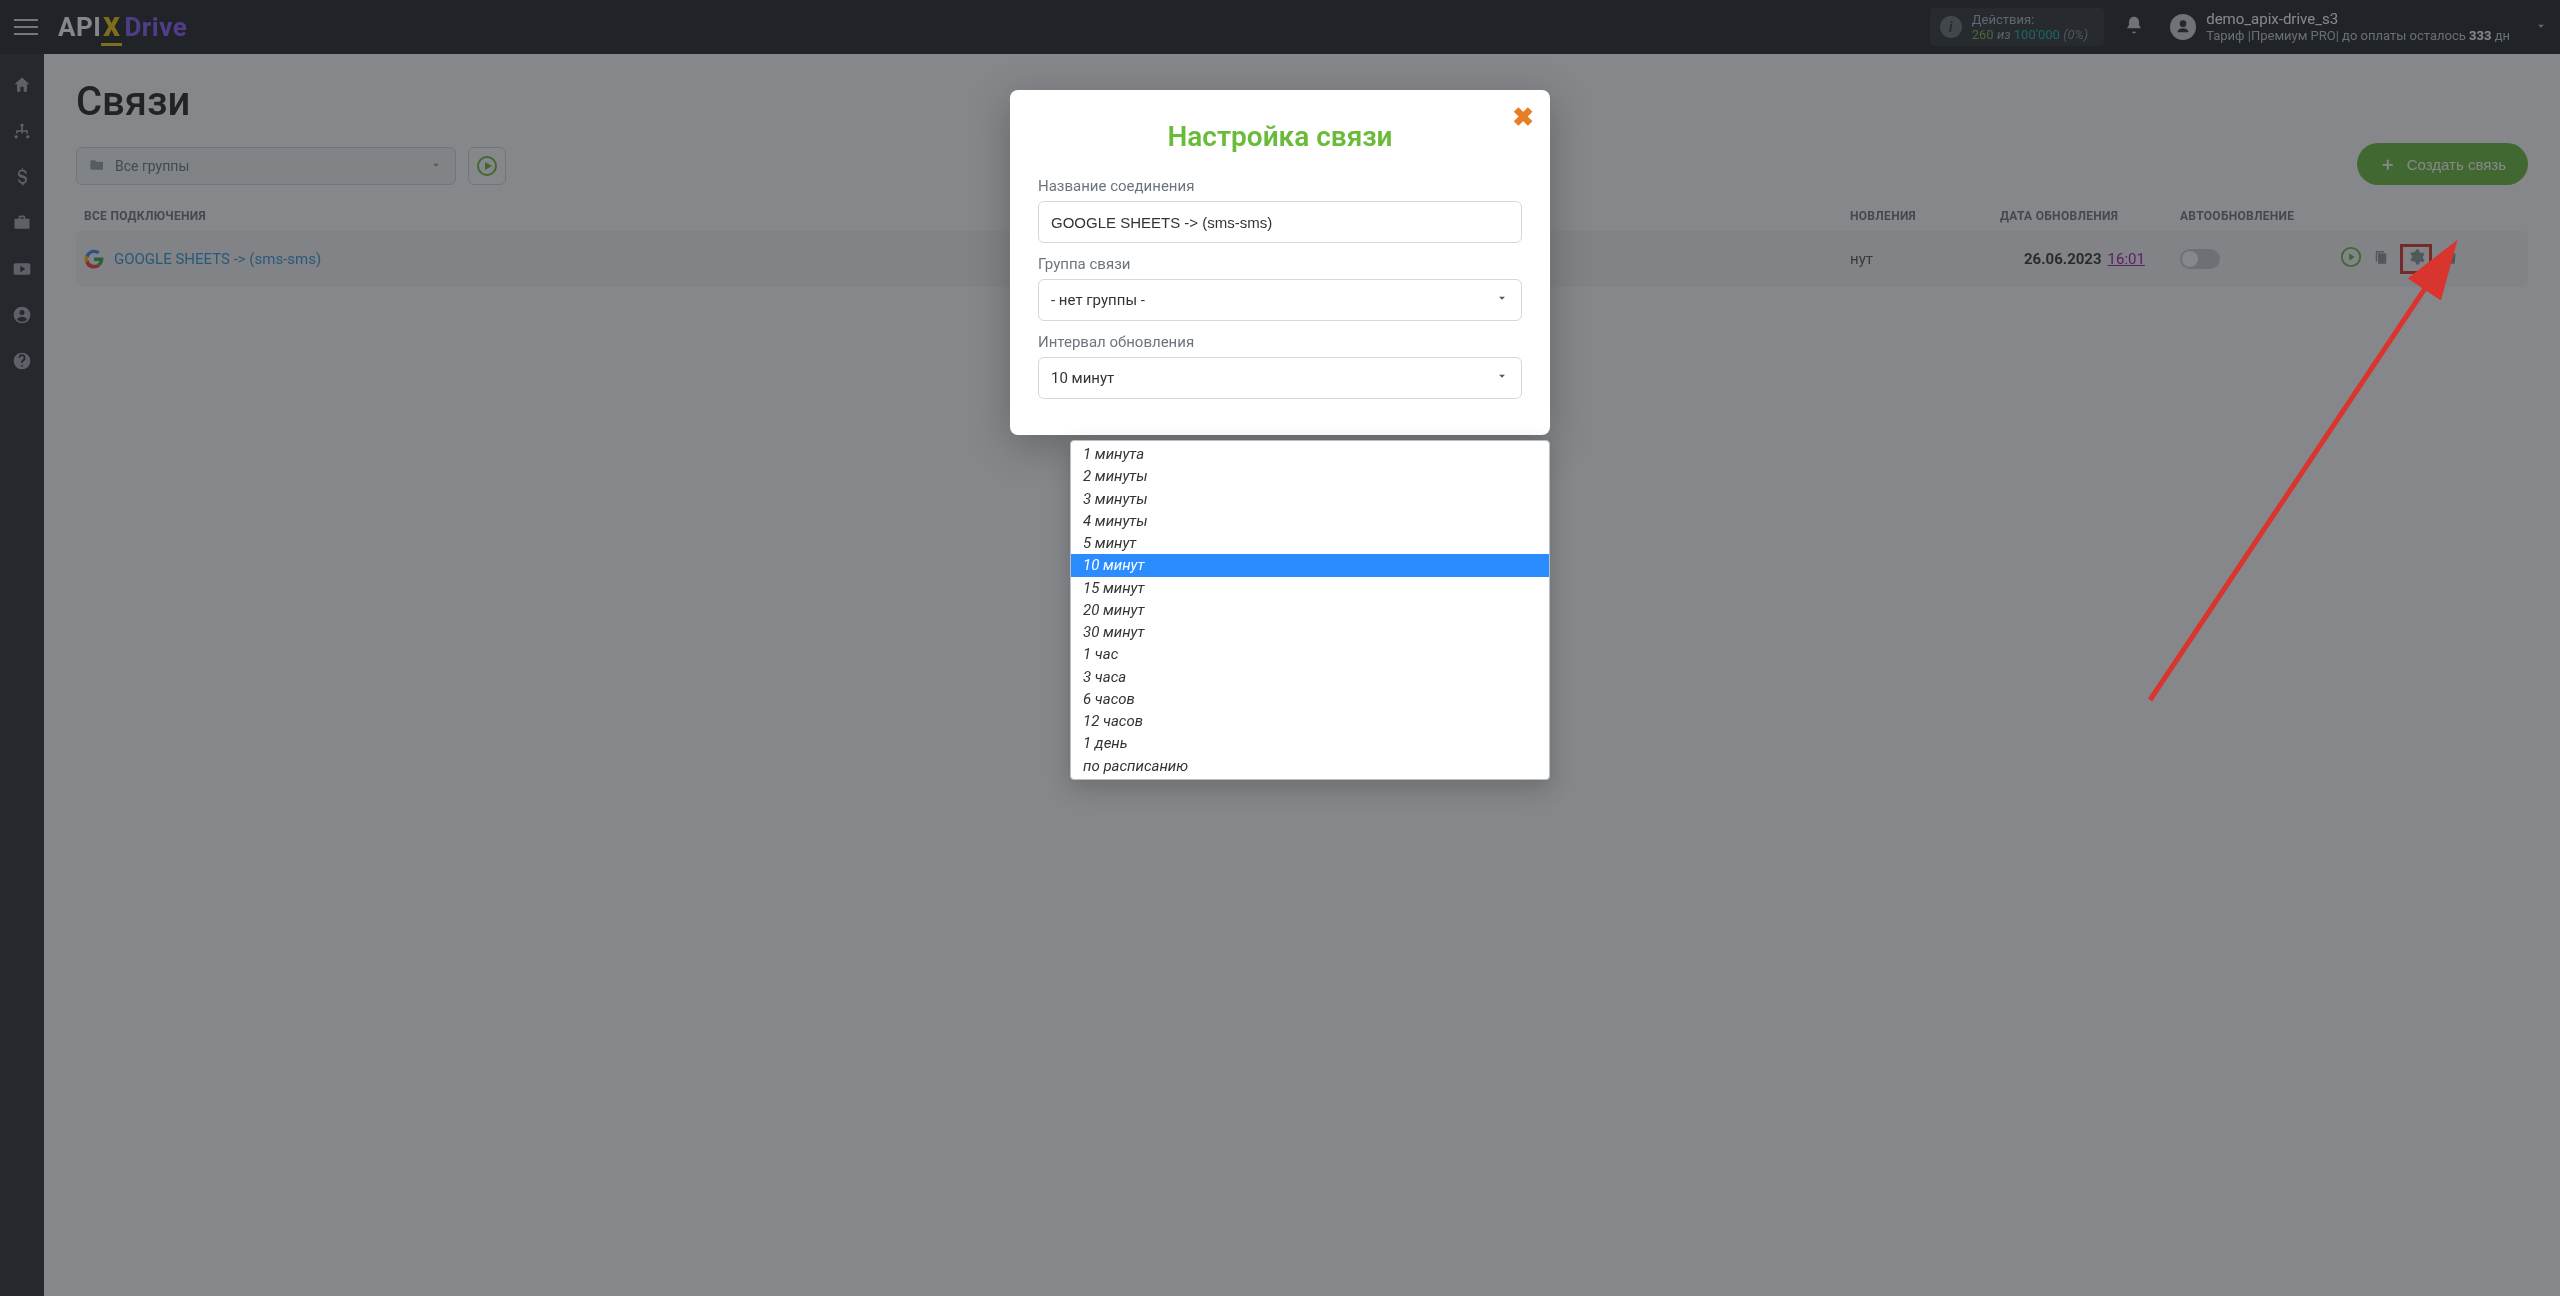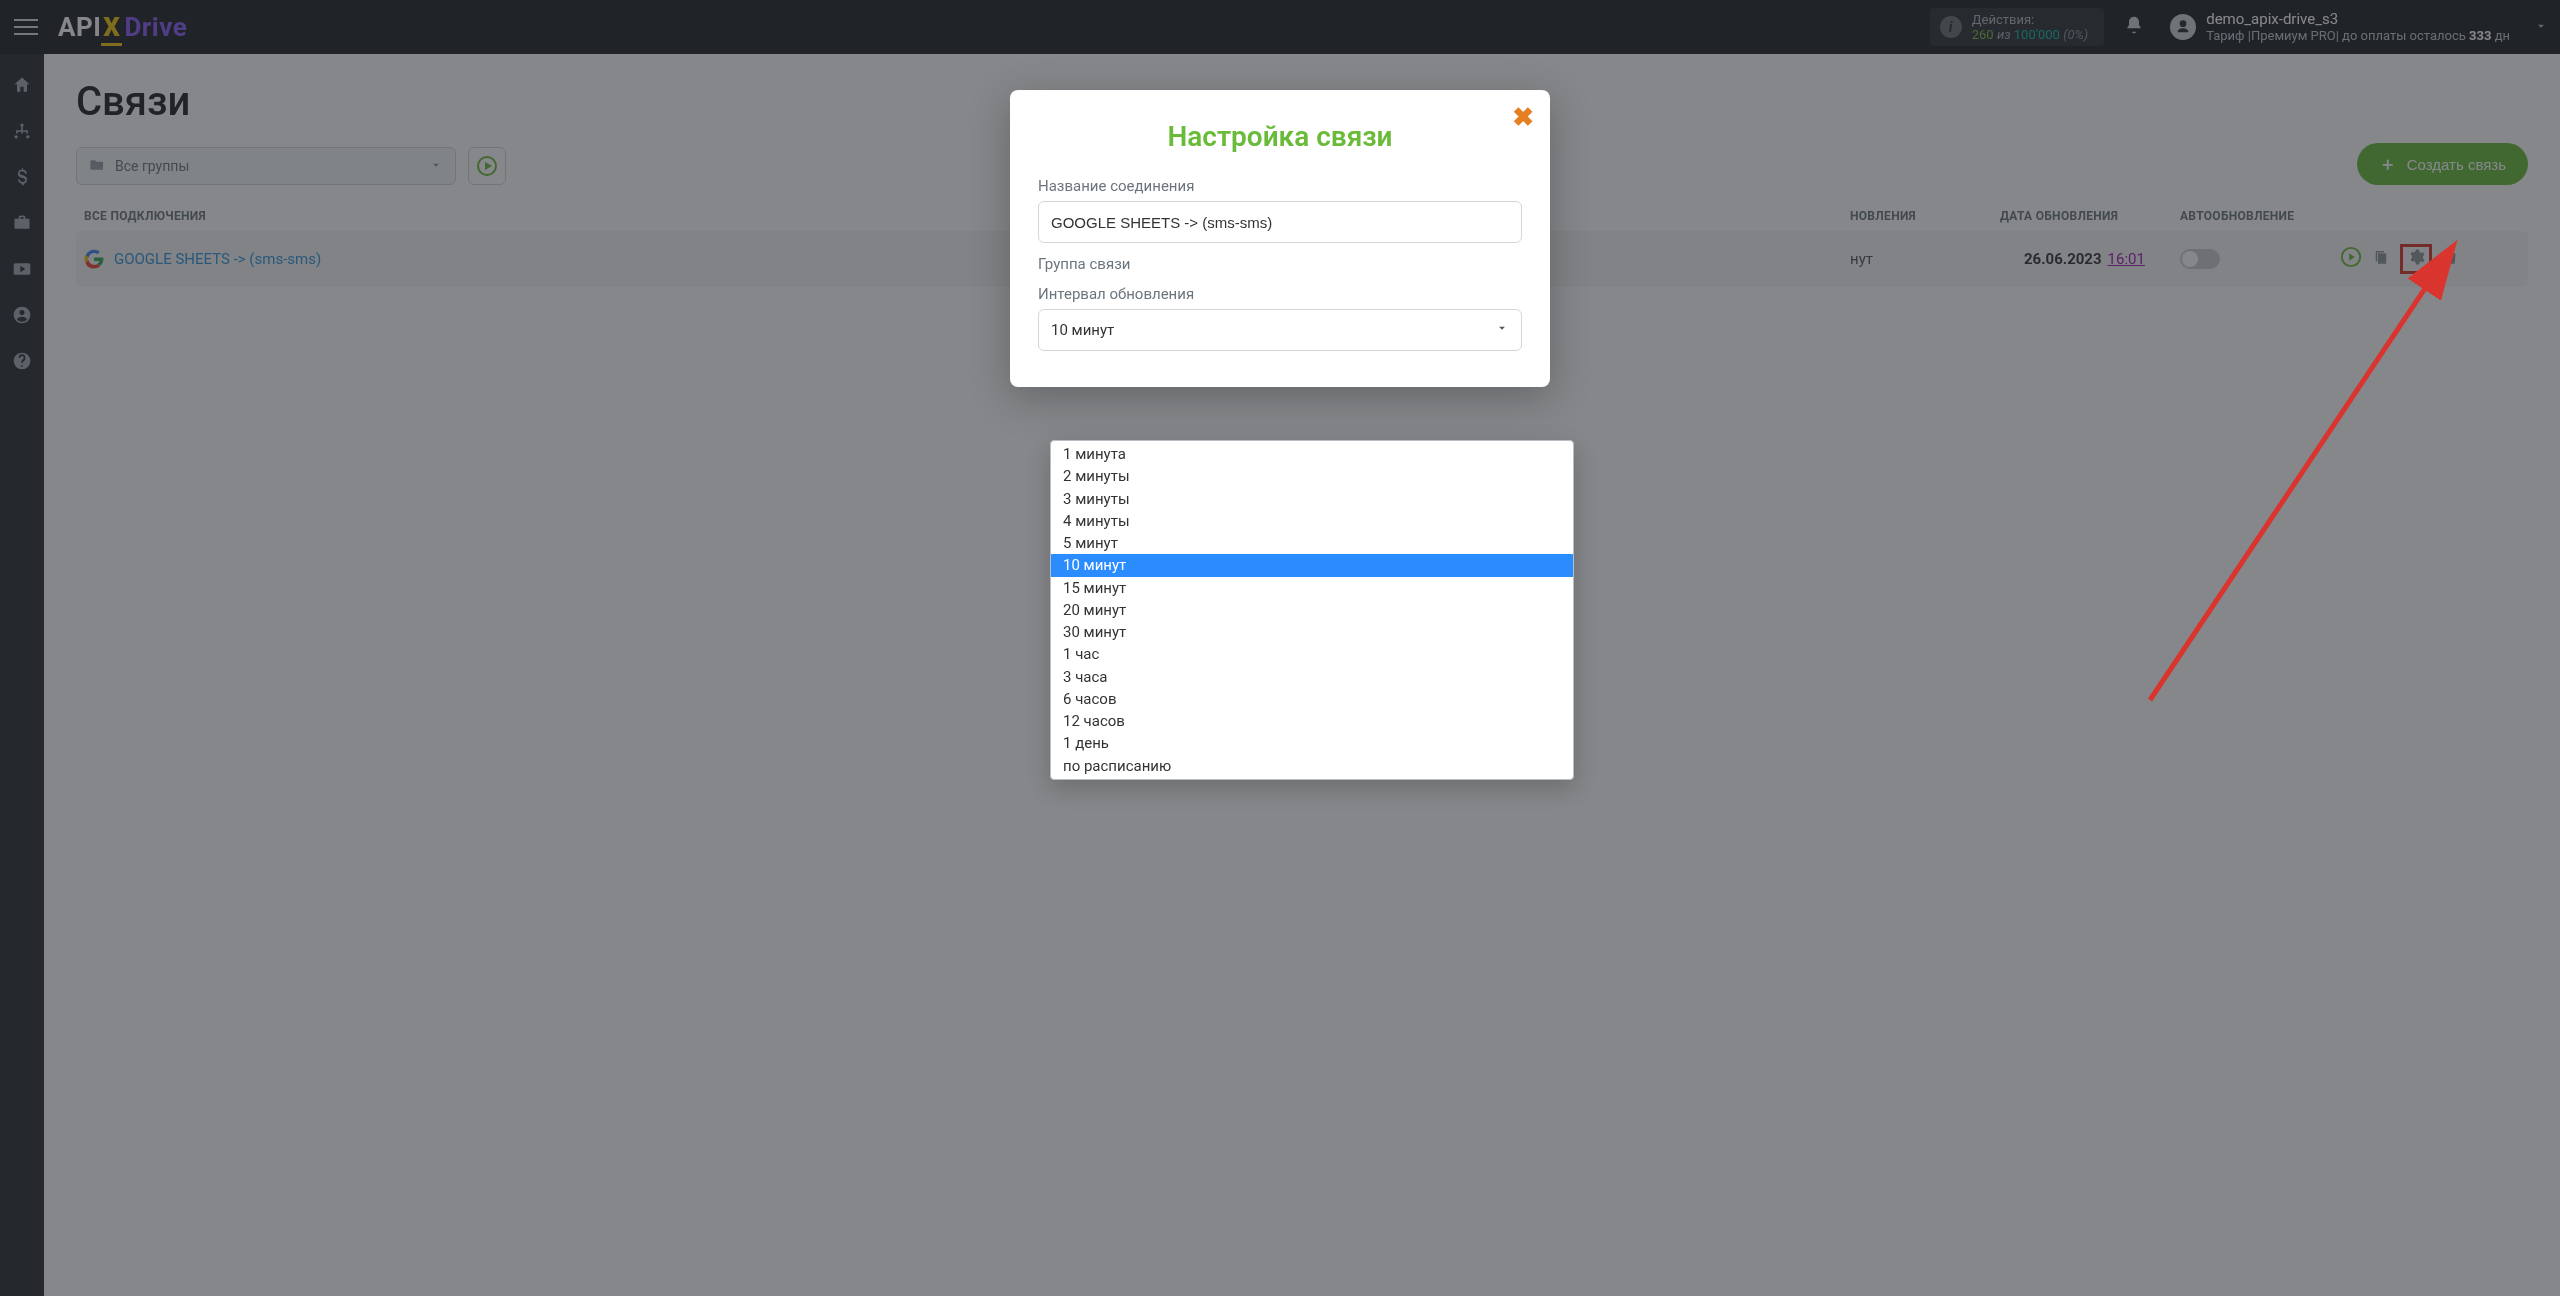--- a/index.html
+++ b/index.html
@@ -216,21 +216,21 @@
     border:1px solid #b8bec4;
     border-radius:4px;
     box-shadow:0 8px 24px rgba(0,0,0,0.2);
     max-height: 420px;
     overflow:visible;
     padding: 2px 0;
     z-index: 5;
   }
   
   .dropdown-holder { position:absolute; left:50%; transform:translateX(-50%); top:90px; width:540px; pointer-events:none; }
-  .dropdown-holder .dropdown { pointer-events:auto; position:absolute; left:40px; width:524px; top:350px; }
+  .dropdown-holder .dropdown { pointer-events:auto; position:absolute; left:60px; width:480px; top:350px;font-style:italic; }
   .dd-item {
     padding: 1px 12px; font-size:15px; color:#333; line-height:1.35;
     cursor:pointer;
   }
   .dd-item.selected { background:#2b8cff; color:#fff; }
 
   
   .arrow {
     position:absolute;
     right: 60px;
@@ -423,20 +423,28 @@
 
 <div class="overlay">
   <div class="modal">
     <div class="close">✖</div>
     <h2>Настройка связи</h2>
 
     <div class="fld-label">Название соединения</div>
     <input class="fld-input" value="GOOGLE SHEETS -&gt; (sms-sms)" style="">
 
     <div class="fld-label">Группа связи</div>
+    <div class="fld-select">
+      <span>- нет группы -</span>
+      <span class="sel-chev">
+        <svg width="14" height="14" viewBox="0 0 24 24" fill="currentColor">
+            <path d="M7 10l5 5 5-5z"></path>
+          </svg>
+      </span>
+    </div>
 
     <div class="fld-label">Интервал обновления</div>
     <div class="fld-select">
       <span>10 минут</span>
       <span class="sel-chev">
         <svg width="14" height="14" viewBox="0 0 24 24" fill="currentColor">
             <path d="M7 10l5 5 5-5z"></path>
           </svg>
       </span>
     </div>

